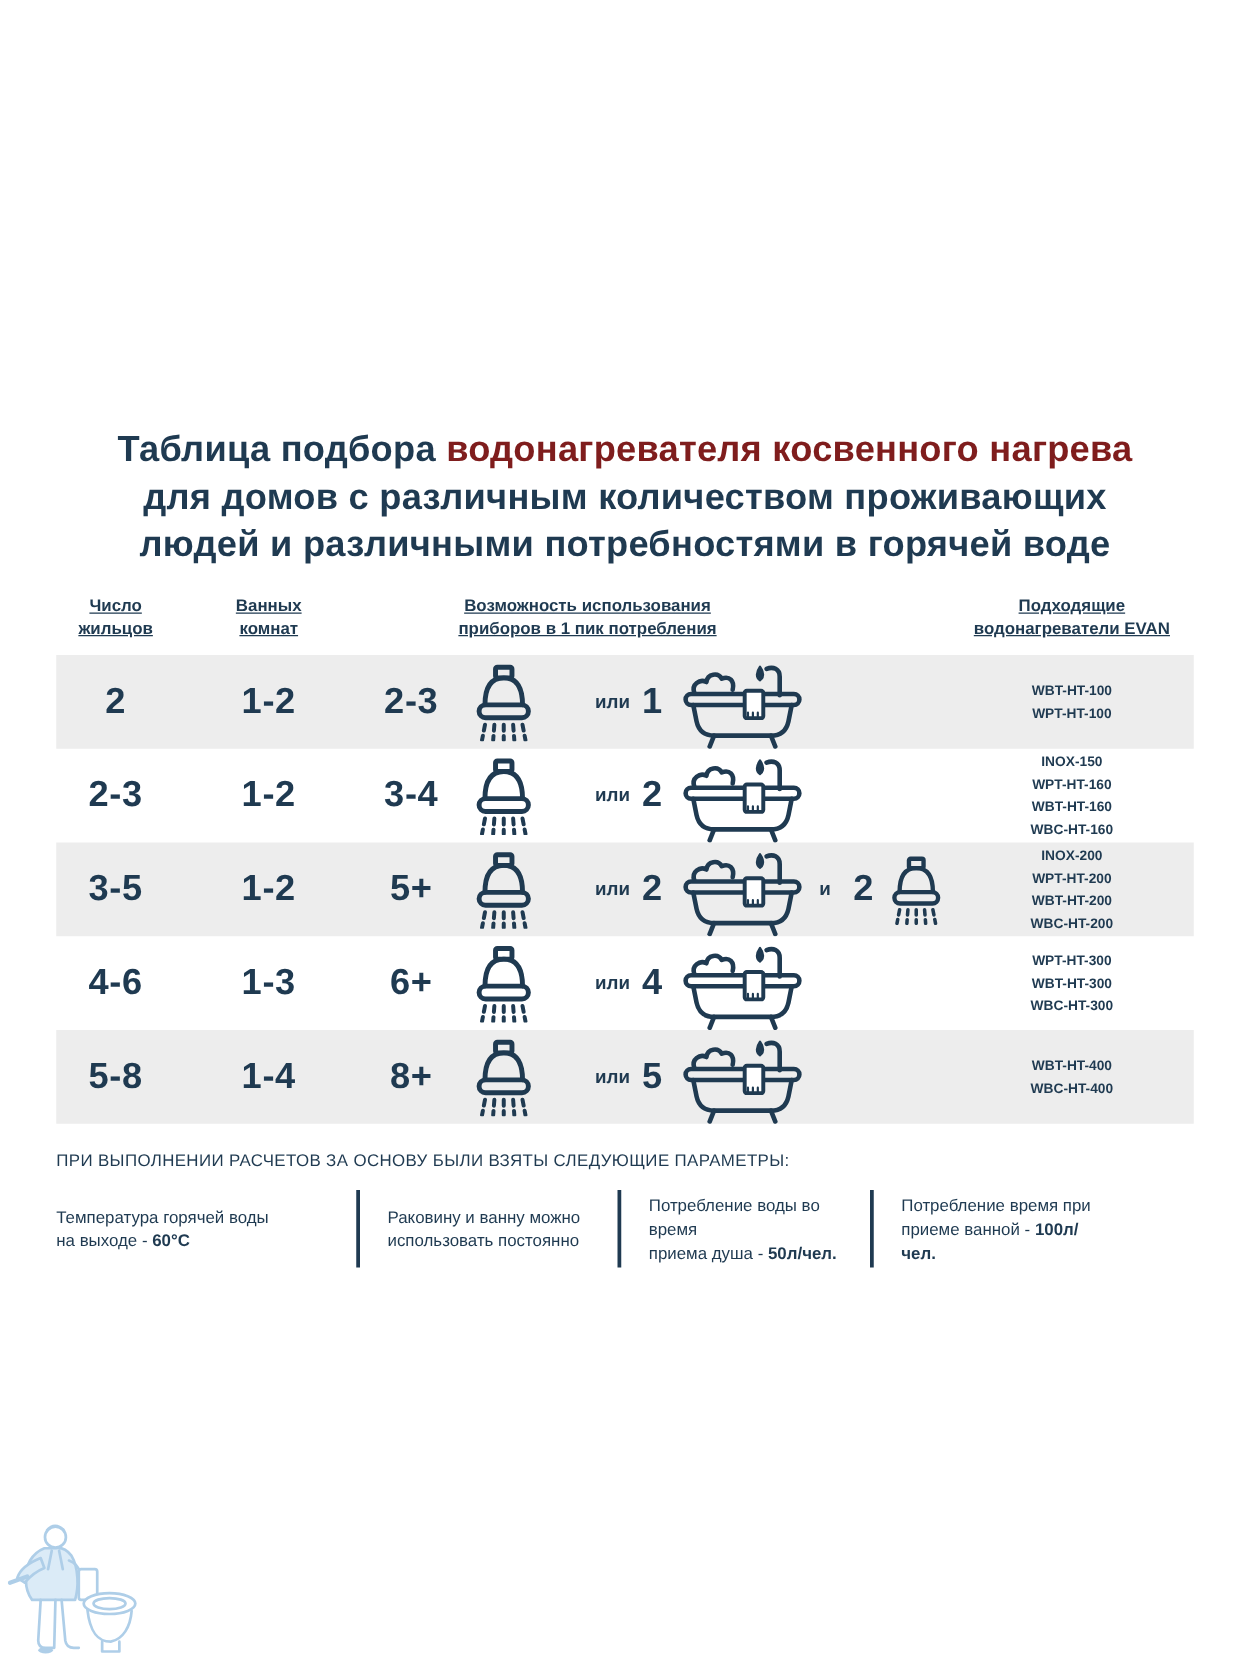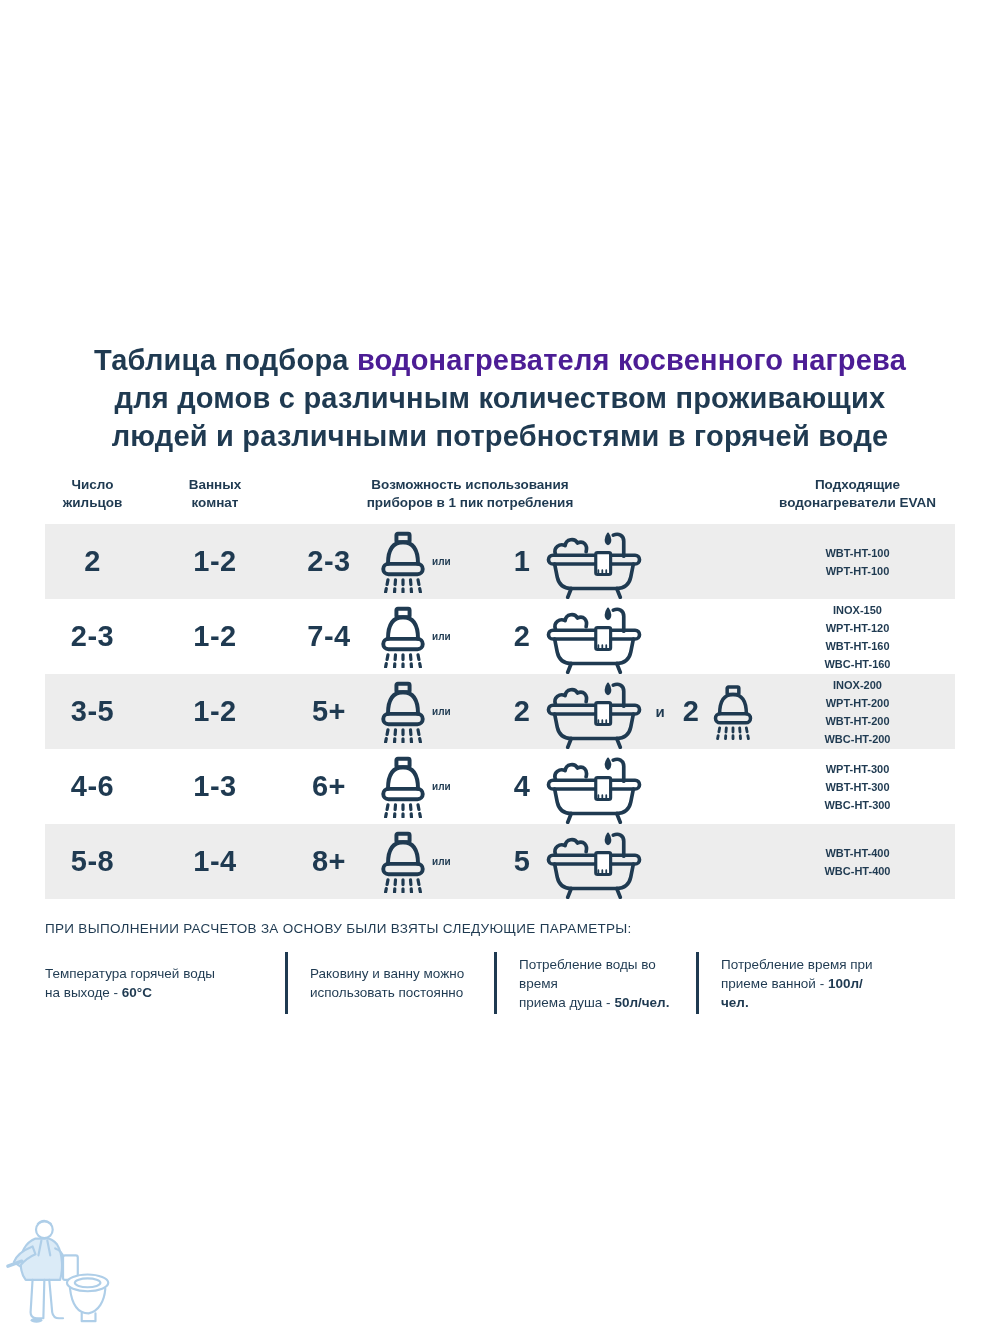--- a/index.html
+++ b/index.html
@@ -9,41 +9,41 @@
     position:relative;overflow:hidden;
   }
   .page{position:absolute;inset:0;}
 
   
   .title{
     position:absolute;top:341px;left:0;width:1000px;
     text-align:center;font-weight:bold;font-size:29px;line-height:38px;
     color:#1F3A51;letter-spacing:.2px;
   }
-  .title .red{color:#4c1d95;}
+  .title .red{color:#7f1d1d;}
 
   
   .seltable{position:absolute;top:472px;left:45px;width:910px;}
   .thead,.row{
     display:grid;
     grid-template-columns:95px 150px 470px 195px;
     align-items:center;
   }
-  .thead{padding:4px 0 12px 0;}
+  .thead{padding:4px 0 12px 0;text-decoration:underline;}
   .th{font-size:13.5px;font-weight:bold;line-height:18px;text-align:center;}
   .th.c3{padding-right:110px;text-align:center;}
   .row{min-height:75px;}
   .row.stripe{background:#EDEDED;}
   .cell{text-align:center;}
   .num{font-size:29px;font-weight:bold;letter-spacing:.5px;}
 
   .usage{display:flex;align-items:center;text-align:left;}
   .usage .cnt1{width:78px;text-align:center;}
   .usage .ic-shower{width:58px;height:62px;margin-left:6px;flex:none;}
-  .usage .or{width:72px;text-align:left;font-size:10px;font-weight:bold;}
+  .usage .or{width:72px;text-align:right;font-size:15px;font-weight:bold;}
   .usage .cnt2{width:36px;text-align:center;}
   .usage .ic-bath{width:100px;height:70px;margin-left:4px;margin-top:4px;flex:none;}
   .usage .and{width:32px;text-align:center;font-size:15px;font-weight:bold;}
   .usage .cnt3{width:30px;text-align:center;}
   .usage .ic-shower.small{width:50px;height:56px;margin-left:2px;}
 
   .models{font-size:11px;font-weight:bold;line-height:18px;}
 
   
   .notes{position:absolute;top:921px;left:45px;width:912px;}
@@ -148,33 +148,33 @@
       <div class="cell models">
         <div>WBT-HT-100</div>
         <div>WPT-HT-100</div>
       </div>
     </div>
 
     <div class="row">
       <div class="cell num">2-3</div>
       <div class="cell num">1-2</div>
       <div class="cell usage">
-        <span class="num cnt1">7-4</span>
+        <span class="num cnt1">3-4</span>
         <svg class="ic-shower" viewBox="0 0 60 66">
             <use href="#ic-shower"></use>
           </svg>
         <span class="or">или</span>
         <span class="num cnt2">2</span>
         <svg class="ic-bath" viewBox="0 0 112 80">
             <use href="#ic-bath"></use>
           </svg>
       </div>
       <div class="cell models">
         <div>INOX-150</div>
-        <div>WPT-HT-120</div>
+        <div>WPT-HT-160</div>
         <div>WBT-HT-160</div>
         <div>WBC-HT-160</div>
       </div>
     </div>
 
     <div class="row stripe">
       <div class="cell num">3-5</div>
       <div class="cell num">1-2</div>
       <div class="cell usage">
         <span class="num cnt1">5+</span>

